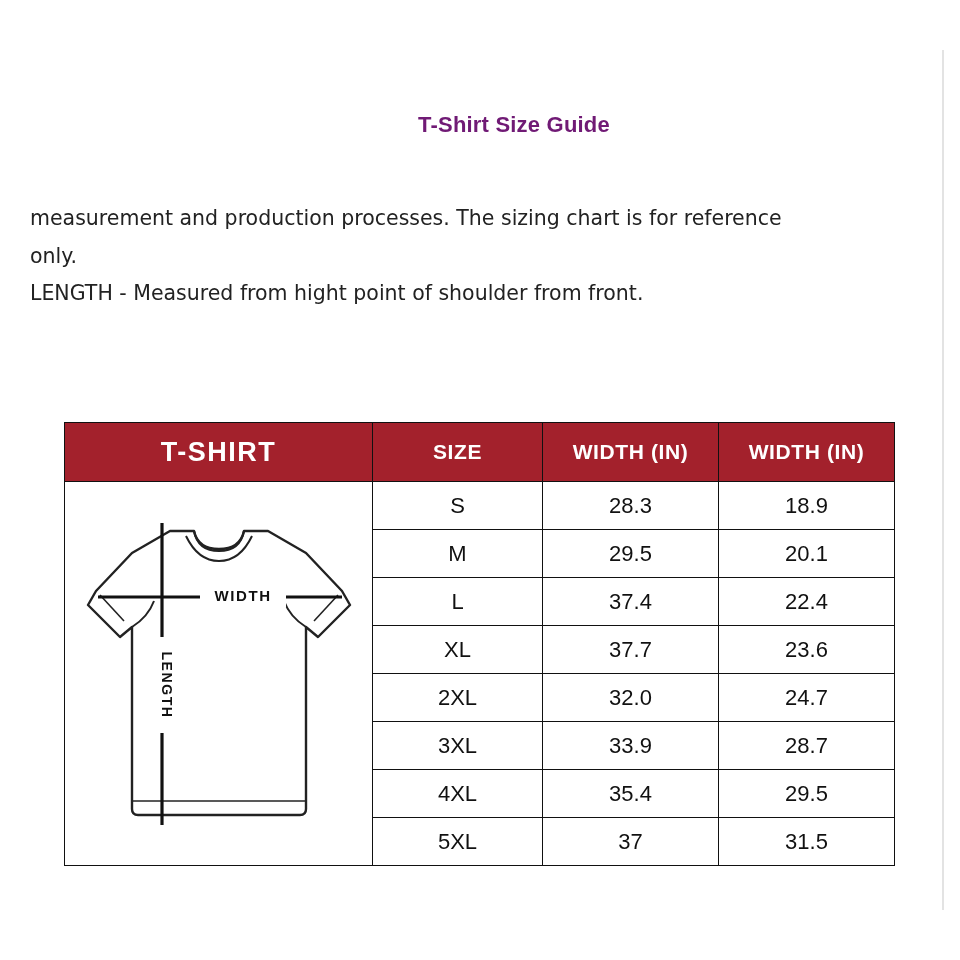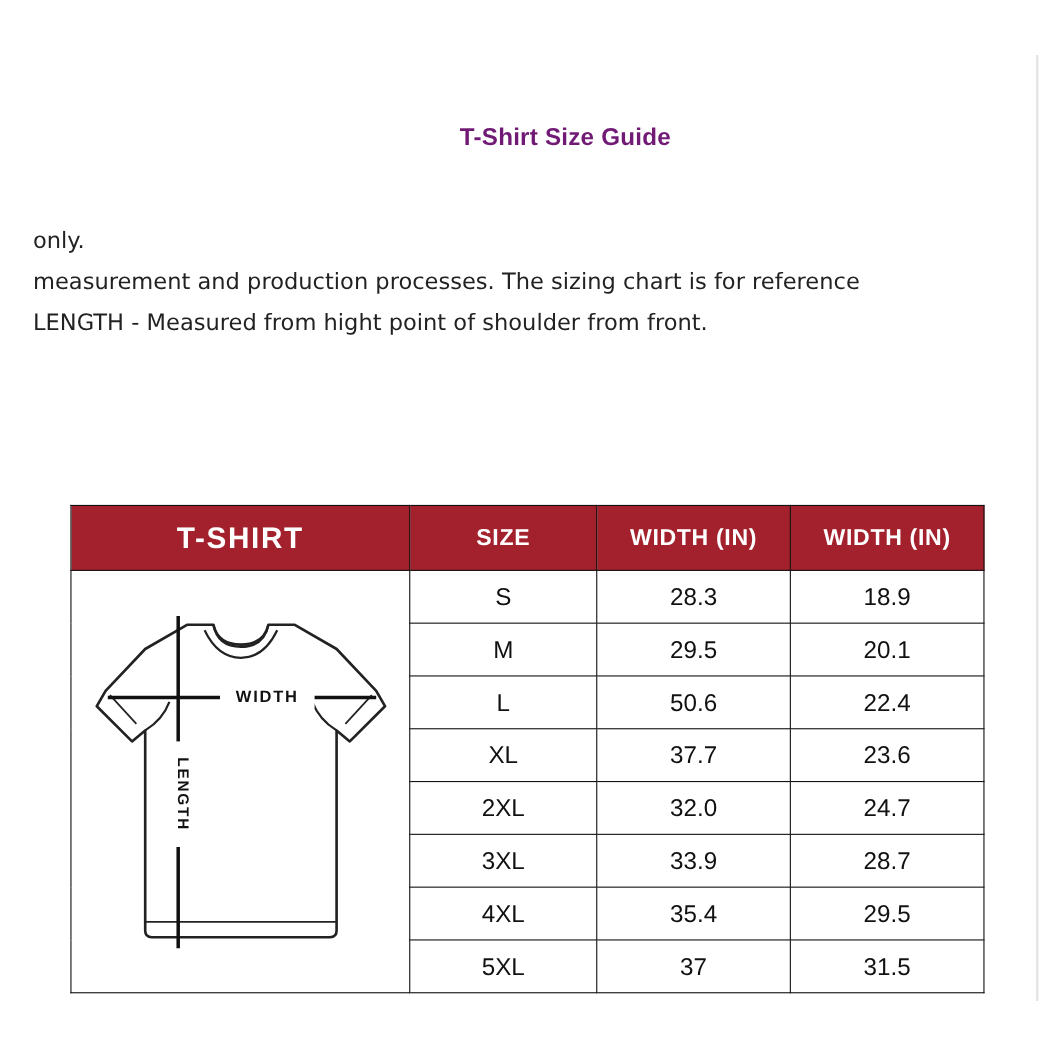--- a/index.html
+++ b/index.html
@@ -49,21 +49,20 @@
   .table-wrap {
     position: absolute;
     left: 64px;
     top: 422px;
     width: 830px;
   }
   table.size-table {
     border-collapse: collapse;
     width: 830px;
     table-layout: fixed;
-    margin-top: 37px;
   }
   table.size-table td, table.size-table th {
     border: 1px solid #111111;
     padding: 0;
     text-align: center;
     vertical-align: middle;
   }
   .hdr-red {
     background: #A3212C;
     color: #ffffff;
@@ -111,22 +110,22 @@
   }
 </style>
 </head>
 <body>
 
 <div class="page">
 
   <div class="title">T-Shirt Size Guide</div>
 
   <div class="intro">
+    <p>measurement and production processes. The sizing chart is for reference</p>
     <p>only.</p>
-    <p>measurement and production processes. The sizing chart is for reference</p>
     <p>LENGTH - Measured from hight point of shoulder from front.</p>
   </div>
 
   <div class="table-wrap">
     <table class="size-table">
       <colgroup>
         <col style="width:308px">
         <col style="width:170px">
         <col style="width:176px">
         <col style="width:176px">
@@ -173,21 +172,21 @@
           <td class="body-cell">18.9</td>
         </tr>
 
         <tr>
           <td class="body-cell">M</td>
           <td class="body-cell">29.5</td>
           <td class="body-cell">20.1</td>
         </tr>
         <tr>
           <td class="body-cell">L</td>
-          <td class="body-cell">50.6</td>
+          <td class="body-cell">37.4</td>
           <td class="body-cell">22.4</td>
         </tr>
         <tr>
           <td class="body-cell">XL</td>
           <td class="body-cell">37.7</td>
           <td class="body-cell">23.6</td>
         </tr>
         <tr>
           <td class="body-cell">2XL</td>
           <td class="body-cell">32.0</td>

